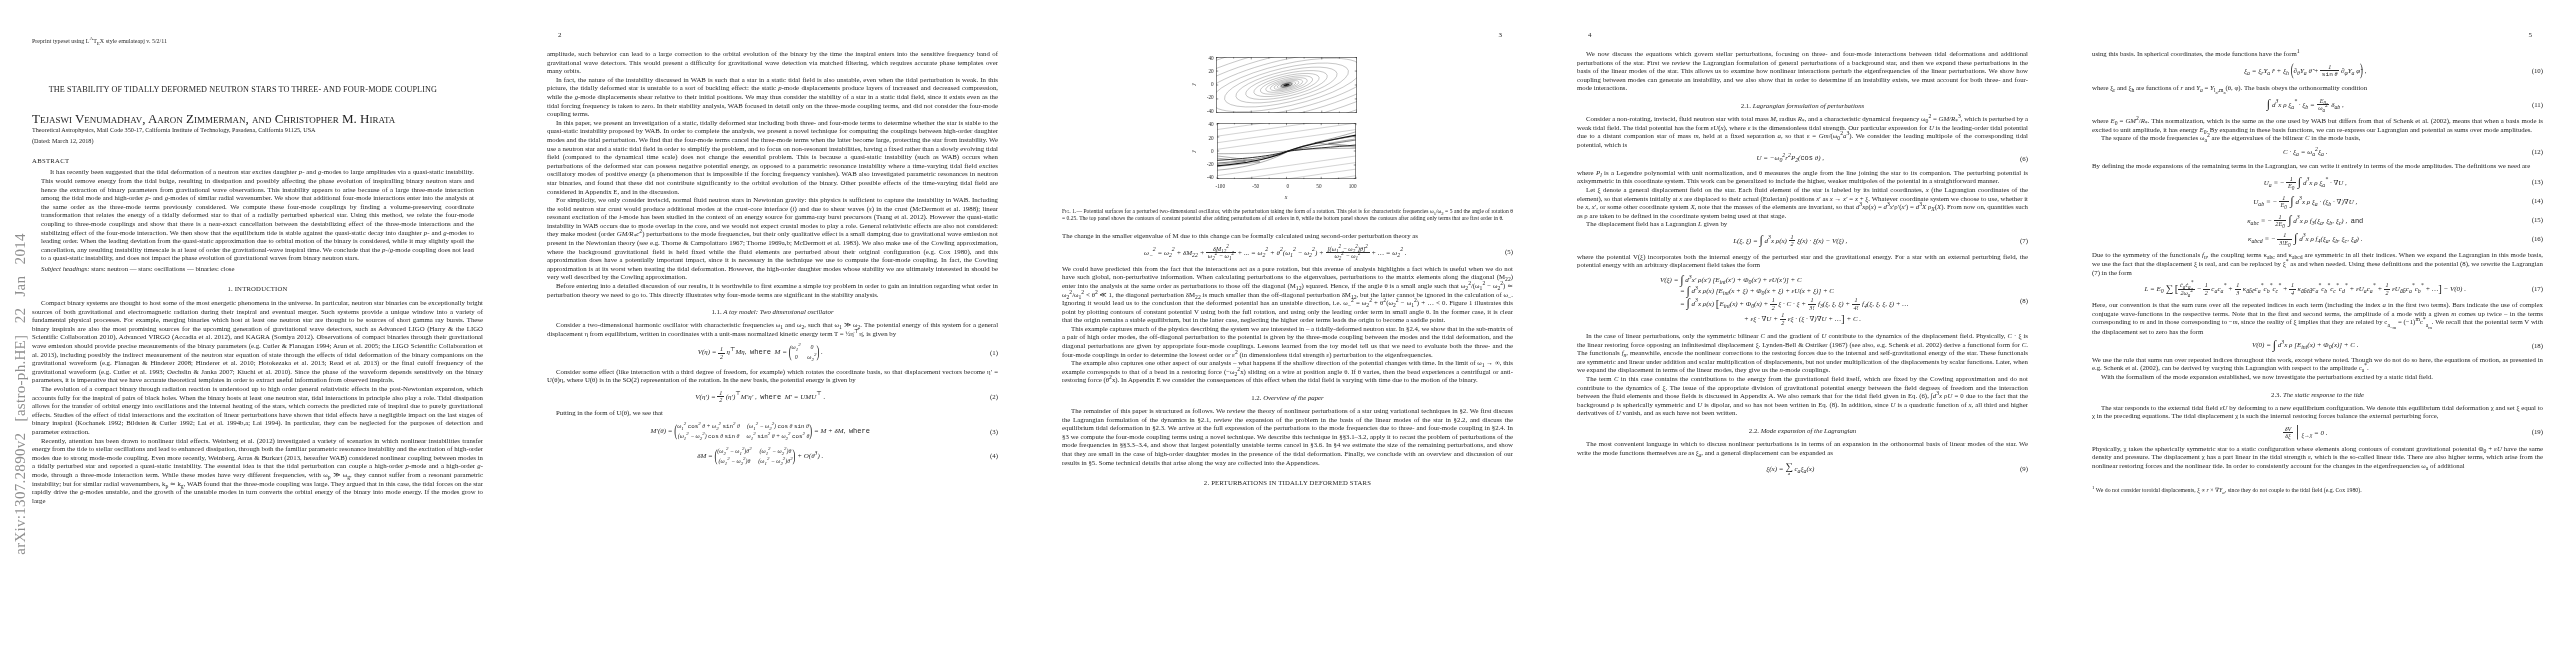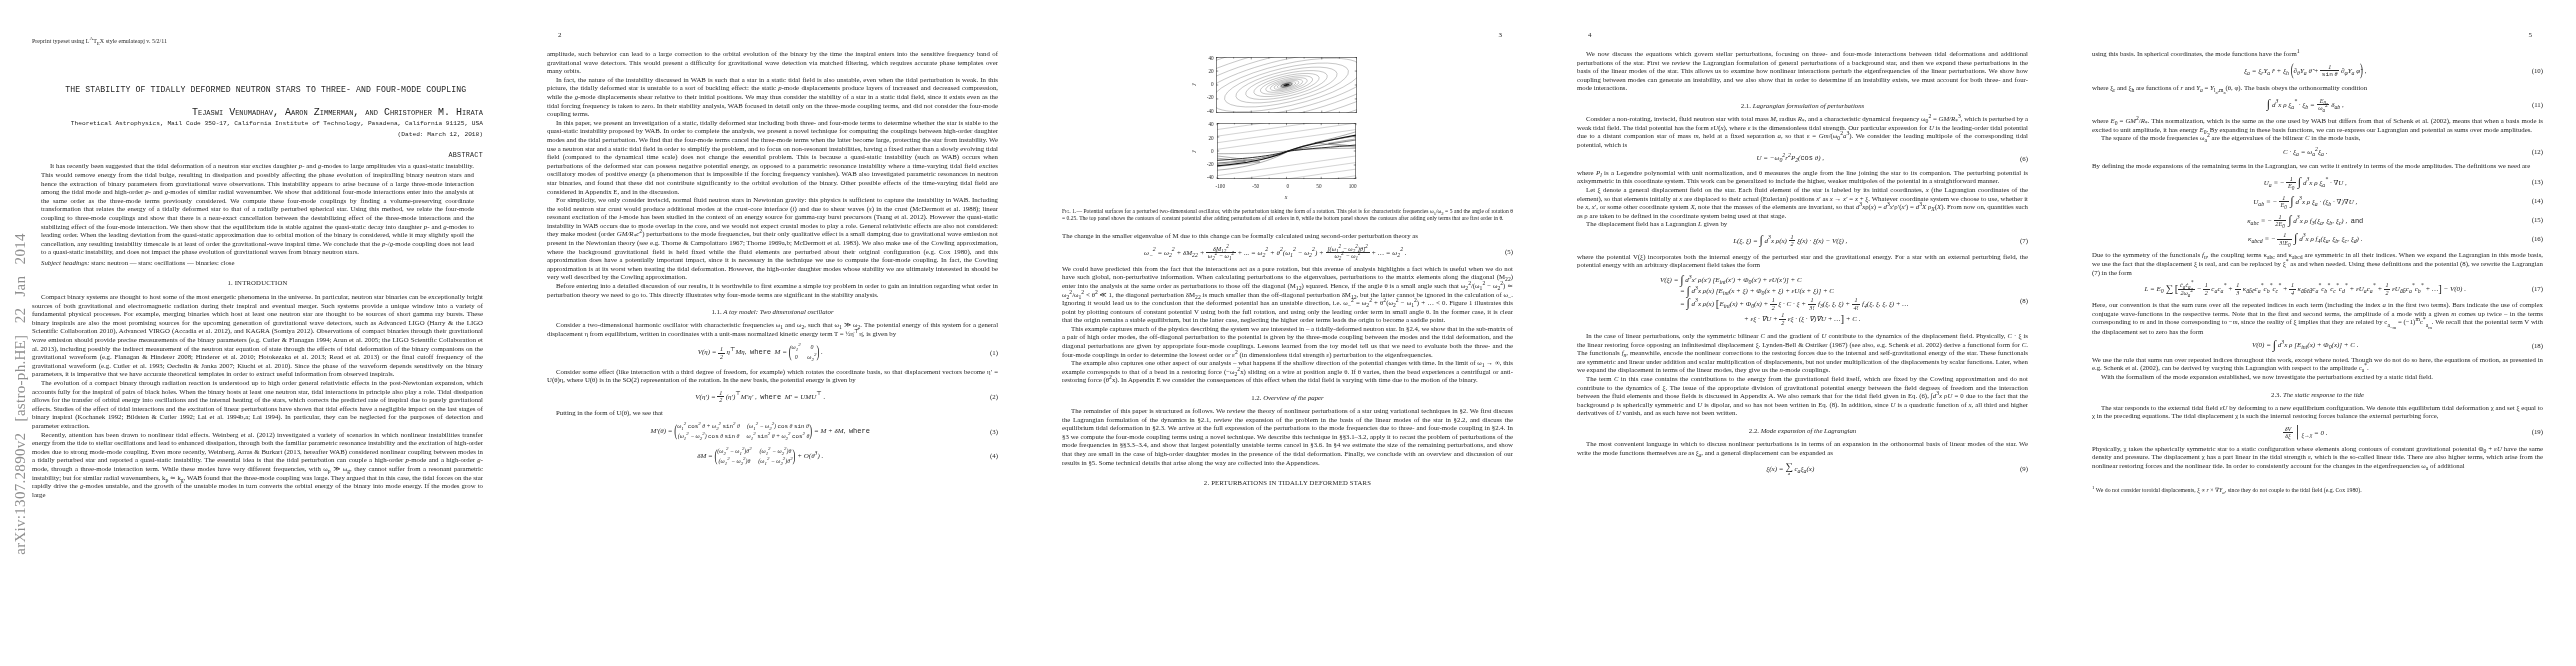--- a/index.html
+++ b/index.html
@@ -2,50 +2,50 @@
 <html style="font-size:9px"><head>
 <meta charset="utf-8">
 <style>
   html,body{margin:0;padding:0;background:#ffffff;}
   body{width:2576px;height:667px;overflow:hidden;
        font-family:"Liberation Serif","DejaVu Serif",serif;color:#232323;
        font-size:6.8px;line-height:8.6px;}
   #sheet{display:flex;width:2576px;height:667px;background:#fff;}
   .page{position:relative;width:515px;height:667px;flex:0 0 515px;box-sizing:border-box;
         padding:32px 32px 0;overflow:hidden;background:#fff;}
-  .center{text-align:right;font-family:Liberation Mono, monospace;}
+  .center{text-align:left;}
   .just{text-align:justify;}
   .p{margin:0;text-indent:9px;}
   .noind{text-indent:0;}
   
   .arxiv-banner{position:absolute;left:15.6px;top:662px;width:536px;
       transform:rotate(-90deg);transform-origin:0 0;white-space:nowrap;
       font-size:15px;color:#8f8f8f;word-spacing:7.2px;letter-spacing:0.3px;text-align:center;}
   .preprint-note{position:absolute;top:37px;left:32px;font-size:6px;color:#2b2b2b;}
   .title{margin:53px 16.7px 0;font-size:8.2px;line-height:10.3px;letter-spacing:0.1px;}
-  .authors{margin-top:14px;font-variant:small-caps;font-size:10px;}
+  .authors{margin-top:20px;font-variant:small-caps;font-size:13px;}
   .affiliation{margin-top:1.7px;font-size:6.2px;}
   .dated{margin-top:2.8px;font-size:6.2px;}
   .abs-head{margin:11px 0 3.3px;font-size:6.7px;letter-spacing:0.3px;}
   .abstract{margin:0 9px;}
   .subject{margin:1.7px 9px 0;}
   .sec-head{text-align:center;margin:12.2px 0 5px;font-size:6.7px;letter-spacing:0.2px;}
   .sub-head{text-align:center;margin:9px 0 4.4px;font-size:6.8px;}
   .pn{position:absolute;top:31px;font-size:7px;}
   .pn-l{left:43px;} .pn-r{right:43px;}
   .pgap{height:18px;}
   
   .eq{display:flex;align-items:center;margin:5px 0;}
   .eq-b{flex:1;text-align:center;font-style:italic;font-size:7px;line-height:9.4px;}
   .eq-t{width:24.5px;text-align:right;font-style:normal;font-size:6.8px;}
   .eq-lines > div{margin:1.1px 0;}
   .l1{text-align:left;padding-left:83px;}
   .l2{text-align:left;padding-left:103px;}
   .l3{text-align:left;padding-left:103px;}
-  .l4{text-align:left;padding-left:167px;font-family:Liberation Serif, serif;}
+  .l4{text-align:left;padding-left:167px;}
   .rm{font-style:normal;font-family:Liberation Mono, monospace;}
   .frac{display:inline-block;vertical-align:middle;text-align:center;line-height:1.05;font-size:88%;}
   .frac .num{display:block;padding:0 1.7px;border-bottom:0.5px solid #2a2a2a;}
   .frac .den{display:block;padding:0 1.7px;}
   .int{font-style:normal;font-size:175%;vertical-align:-.13em;line-height:0;}
   .sum{display:inline-flex;flex-direction:column;align-items:center;vertical-align:middle;line-height:1;}
   .sum .sig{font-style:normal;font-size:150%;}
   .sum .lim{font-size:68%;margin-top:-1.1px;}
   .bp{display:inline-block;transform:scaleY(1.85);font-size:125%;vertical-align:middle;font-style:normal;line-height:.9;}
   .bb{font-size:155%;vertical-align:middle;font-style:normal;}

